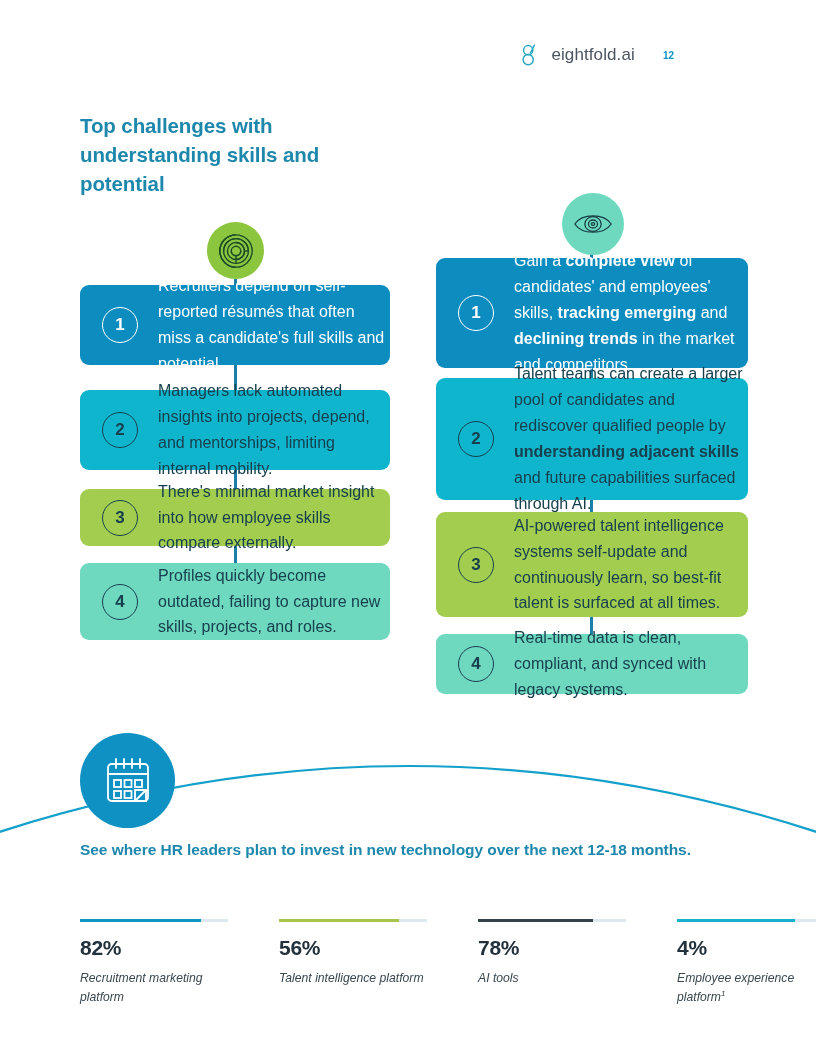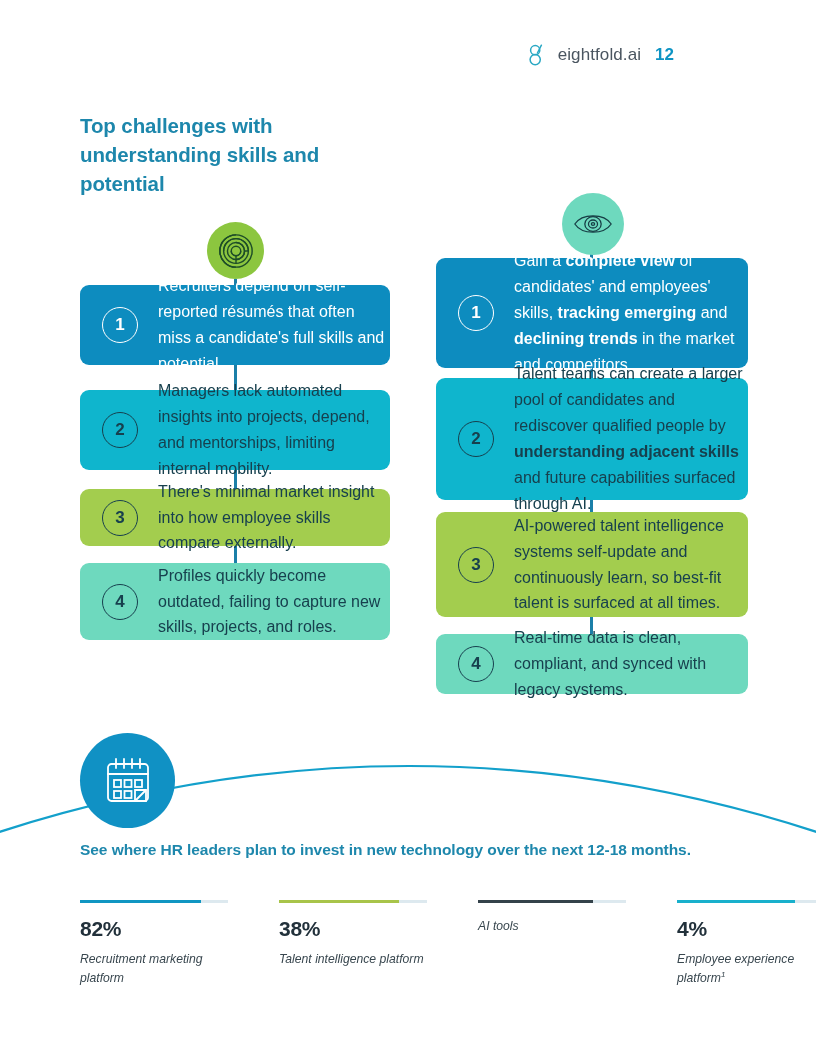--- a/index.html
+++ b/index.html
@@ -14,22 +14,22 @@
   
   .brand-row {
     position: absolute; top: 44px; right: 46px;
     display: flex; align-items: center; gap: 10px;
   }
   .brand-logo { width: 20px; height: 22px; display: block; }
   .brand-name {
     font-size: 17px; color: #4a5560; letter-spacing: .1px;
   }
   .page-num {
-    font-size: 17px; font-weight: bold; color: #0d94c4;
-    margin-left: 4px;
+    font-size: 10px; font-weight: bold; color: #0d94c4;
+    margin-left: 18px;
   }
 
   
   .col-head {
     position: absolute;
     font-size: 20.5px; font-weight: bold; line-height: 1.42;
     color: #1d87ac; letter-spacing: -0.1px;
   }
   #head-left  { left: 80px;  top: 111px; width: 300px; }
   #head-right { left: 436px; top: 111px; width: 320px; }
@@ -76,21 +76,21 @@
     left: 80px; top: 733px; width: 95px; height: 95px; background: #1091c4;
   }
 
   
   #stats-title {
     position: absolute; left: 80px; top: 841px;
     font-size: 15.5px; font-weight: bold; color: #1d87ac;
     letter-spacing: -0.05px;
   }
   #stats-row {
-    position: absolute; left: 80px; top: 900px;
+    position: absolute; left: 80px; top: 919px;
     width: 660px; display: flex; gap: 44px;
   }
   .stat { width: 170px; margin-right: 0px; }
   .stat-track {
     position: relative; height: 3px; background: #dde9ef;
     width: 148px; margin-bottom: 14px;
   }
   .stat-fill { position: absolute; left: 0; top: 0; height: 3px; }
   .stat-value {
     font-size: 21px; font-weight: bold; color: #22313b;
@@ -223,28 +223,29 @@
         <div class="stat-fill" style="width: 82%; background: rgb(16, 150, 194);"></div>
       </div>
       <div class="stat-value">82%</div>
       <div class="stat-label">Recruitment marketing platform</div>
     </div>
 
     <div class="stat">
       <div class="stat-track">
         <div class="stat-fill" style="width: 81%; background: rgb(168, 196, 74);"></div>
       </div>
-      <div class="stat-value">38%</div>
+      <div class="stat-value">56%</div>
       <div class="stat-label">Talent intelligence platform</div>
     </div>
 
     <div class="stat">
       <div class="stat-track">
         <div class="stat-fill" style="width: 78%; background: rgb(52, 66, 74);"></div>
       </div>
+      <div class="stat-value">78%</div>
       <div class="stat-label">AI tools</div>
     </div>
 
     <div class="stat">
       <div class="stat-track">
         <div class="stat-fill" style="width: 80%; background: rgb(24, 176, 204);"></div>
       </div>
       <div class="stat-value">4%</div>
       <div class="stat-label">Employee experience platform<sup>1</sup></div>
     </div>

